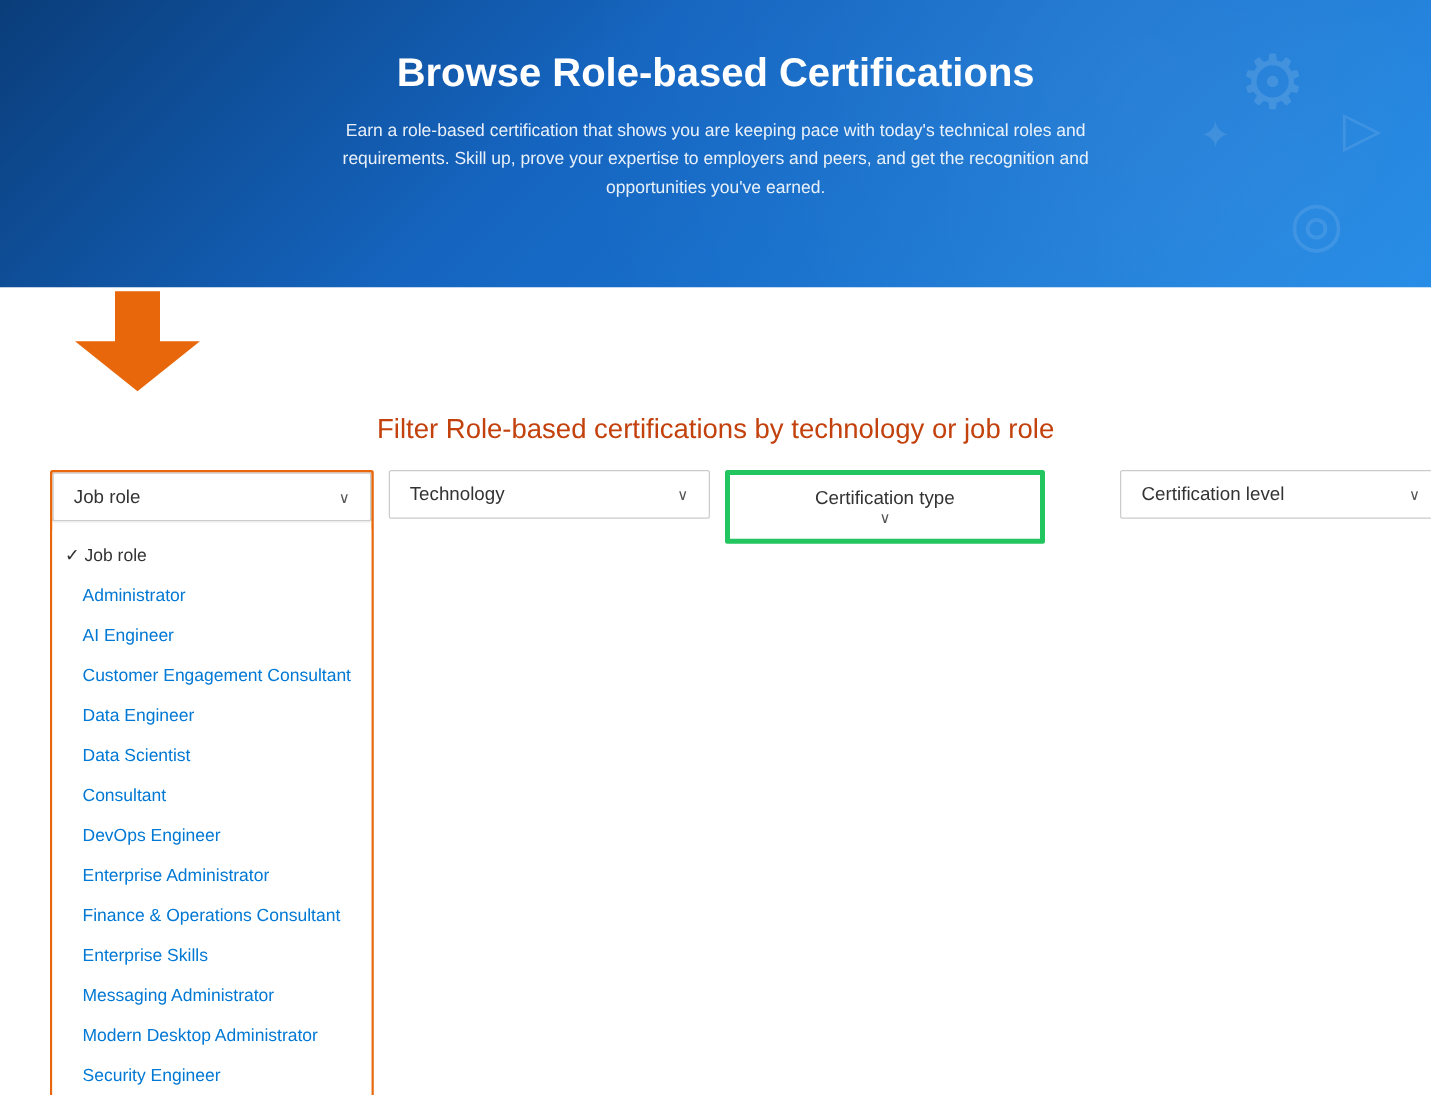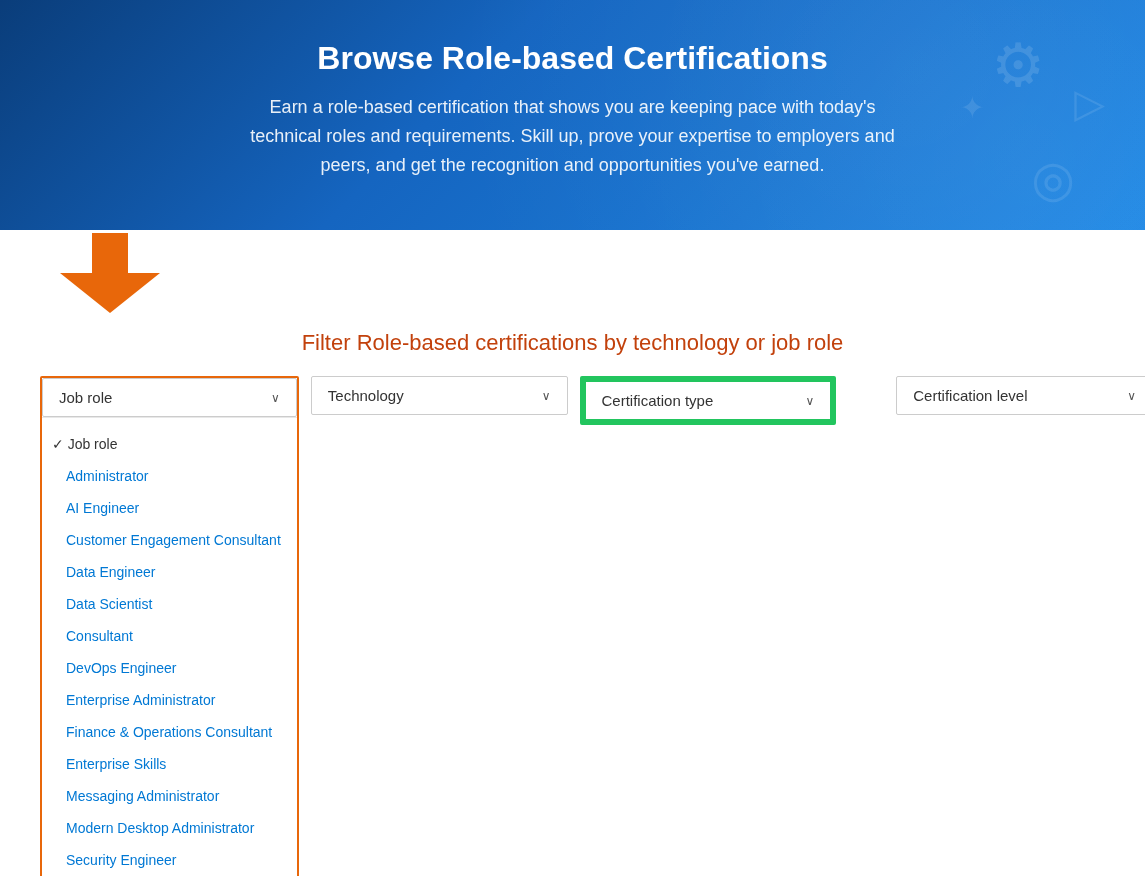--- a/index.html
+++ b/index.html
@@ -25,21 +25,21 @@
     .header-title {
       color: #fff;
       font-size: 32px;
       font-weight: 700;
       margin-bottom: 16px;
       position: relative;
       z-index: 1;
     }
     .header-subtitle {
       color: rgba(255,255,255,0.9);
-      font-size: 18px;
+      font-size: 14px;
       line-height: 1.6;
       max-width: 660px;
       margin: 0 auto;
       position: relative;
       z-index: 1;
     }
     .filter-title {
       color: #c2410c;
       font-size: 22px;
       font-weight: 400;
@@ -163,21 +163,21 @@
       </div>
 
       <div style="position:relative; flex:1;">
         <button class="dropdown-btn" style="border:1px solid #ccc;">
           <span>Technology</span>
           <span class="chevron">∨</span>
         </button>
       </div>
 
       <div style="position:relative; flex:1;">
-        <button class="dropdown-btn" style="border:6px solid #22c55e;">
+        <button class="dropdown-btn" style="border:4px solid #22c55e;flex-direction:column;">
           <span>Certification type</span>
           <span class="chevron">∨</span>
         </button>
       </div>
 
       <div style="position:relative; flex:1;">
         <button class="dropdown-btn" style="border:1px solid #ccc;margin-left:48px;">
           <span>Certification level</span>
           <span class="chevron">∨</span>
         </button>

